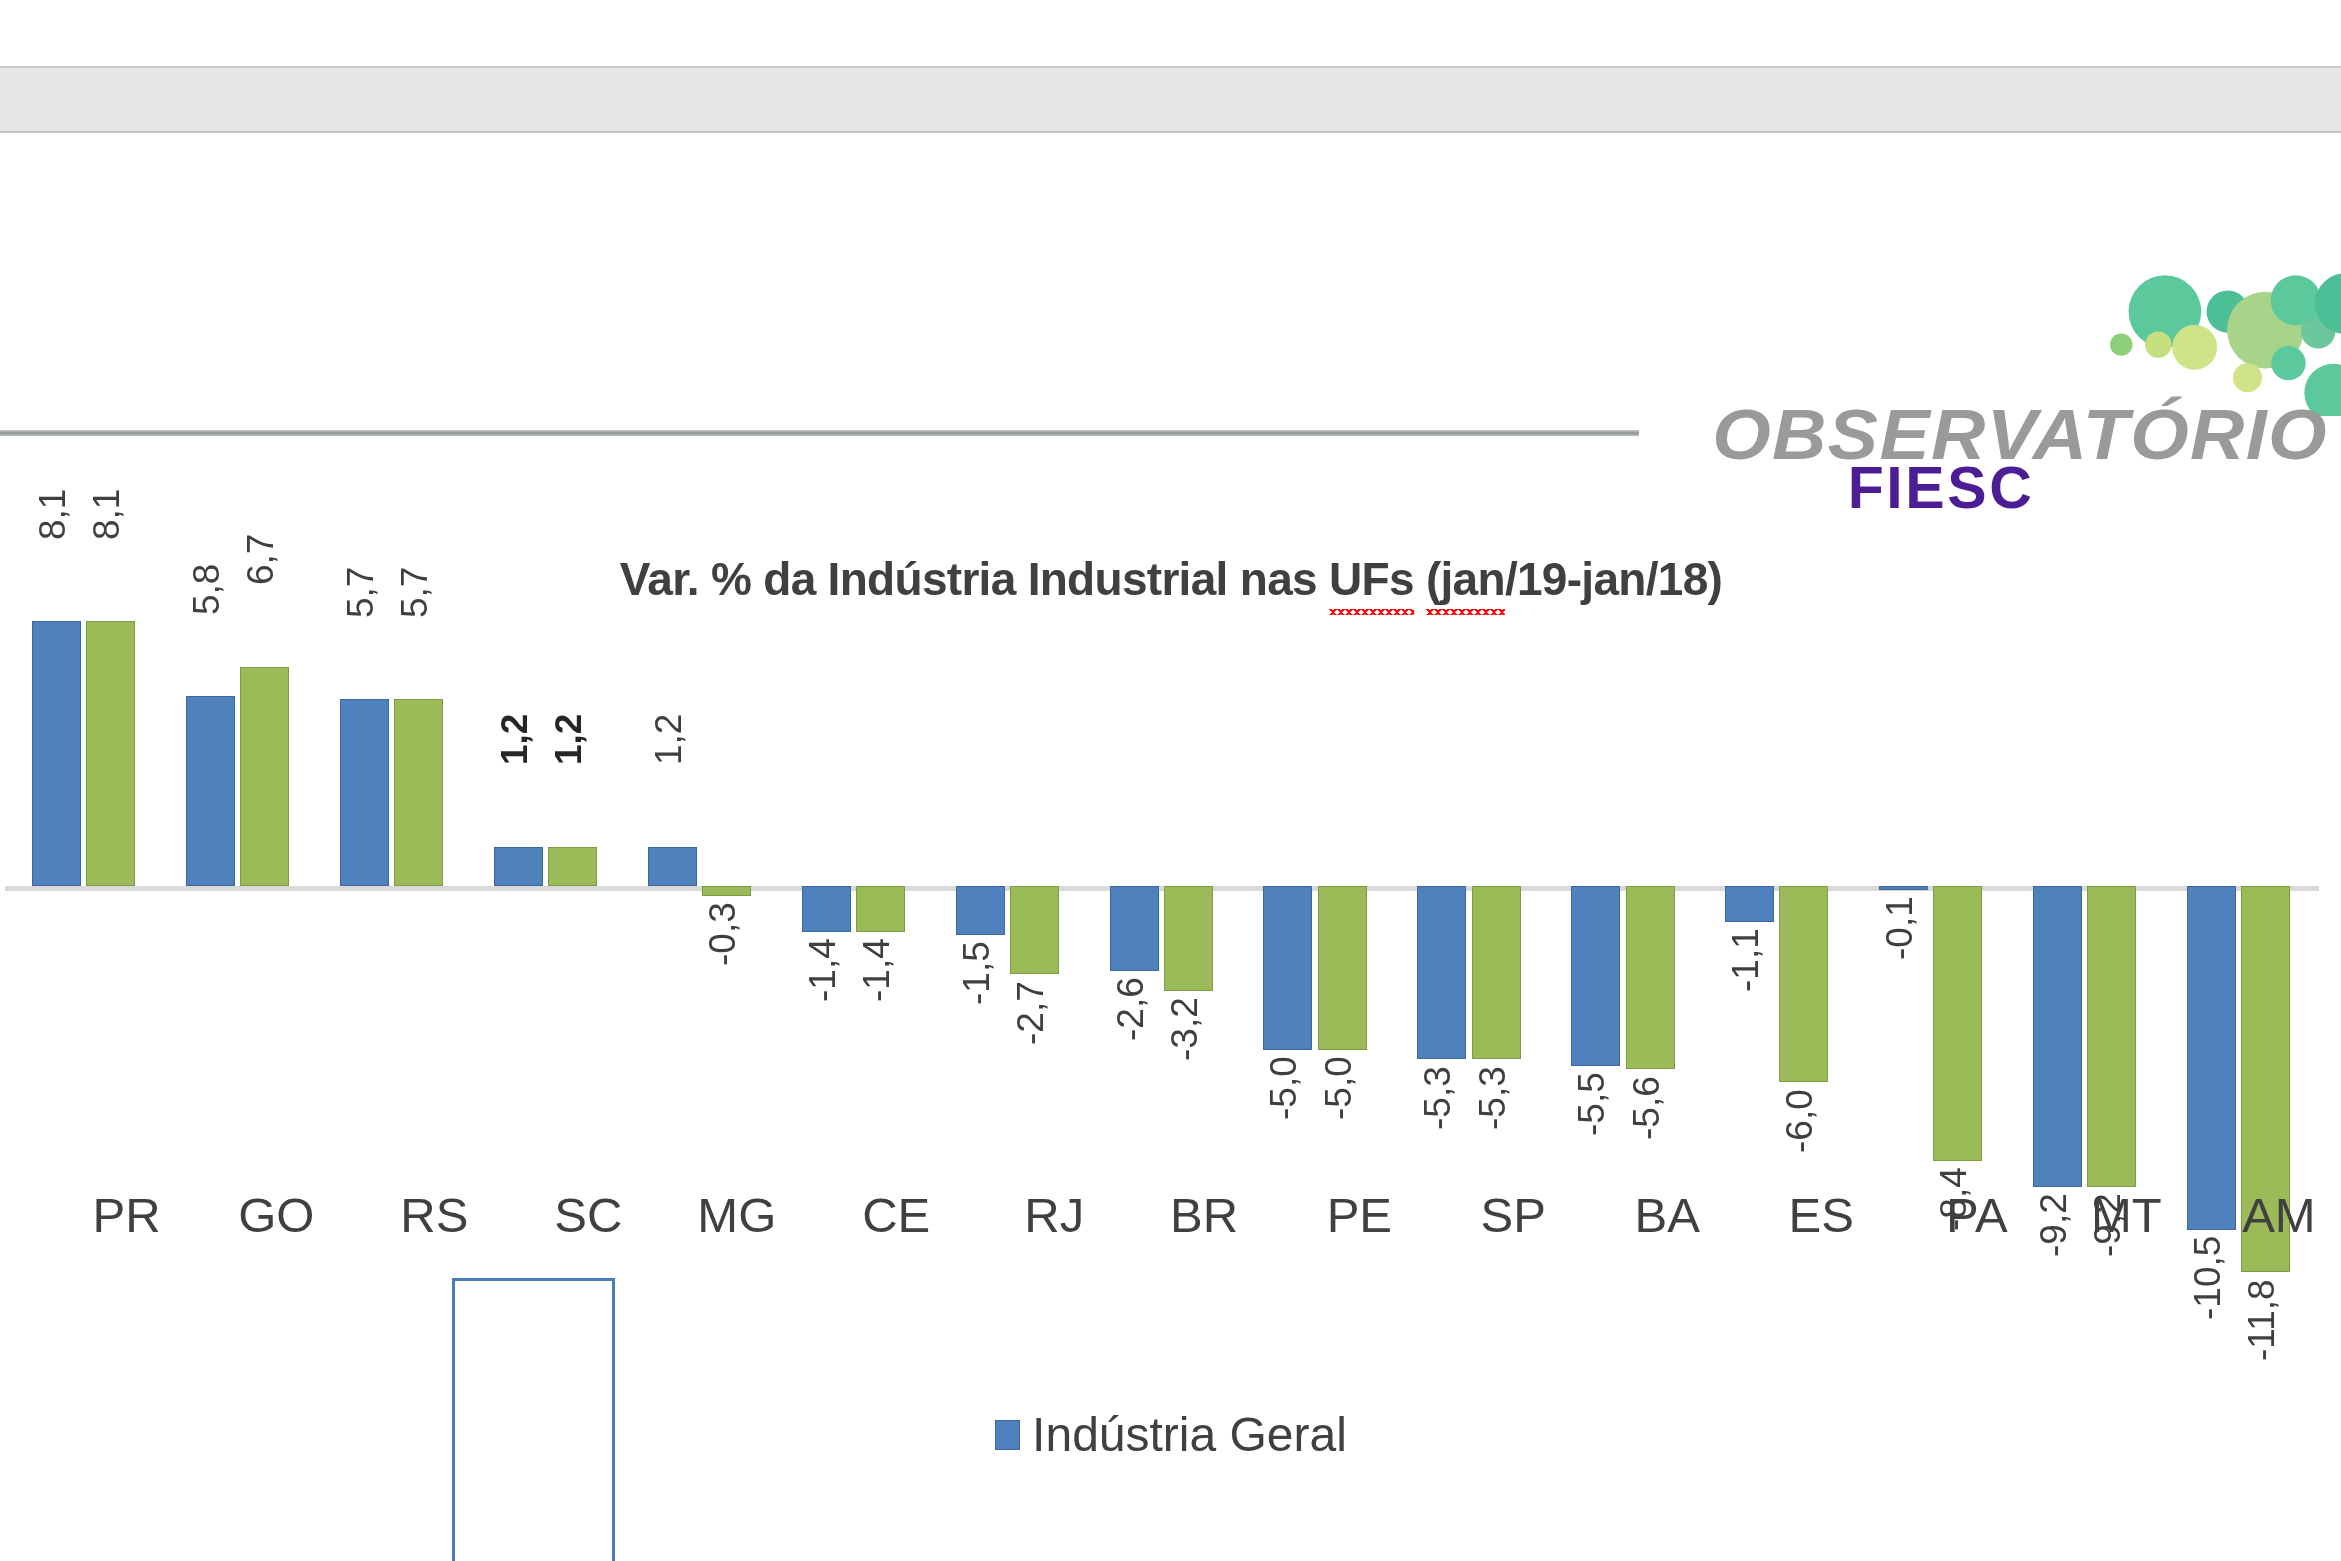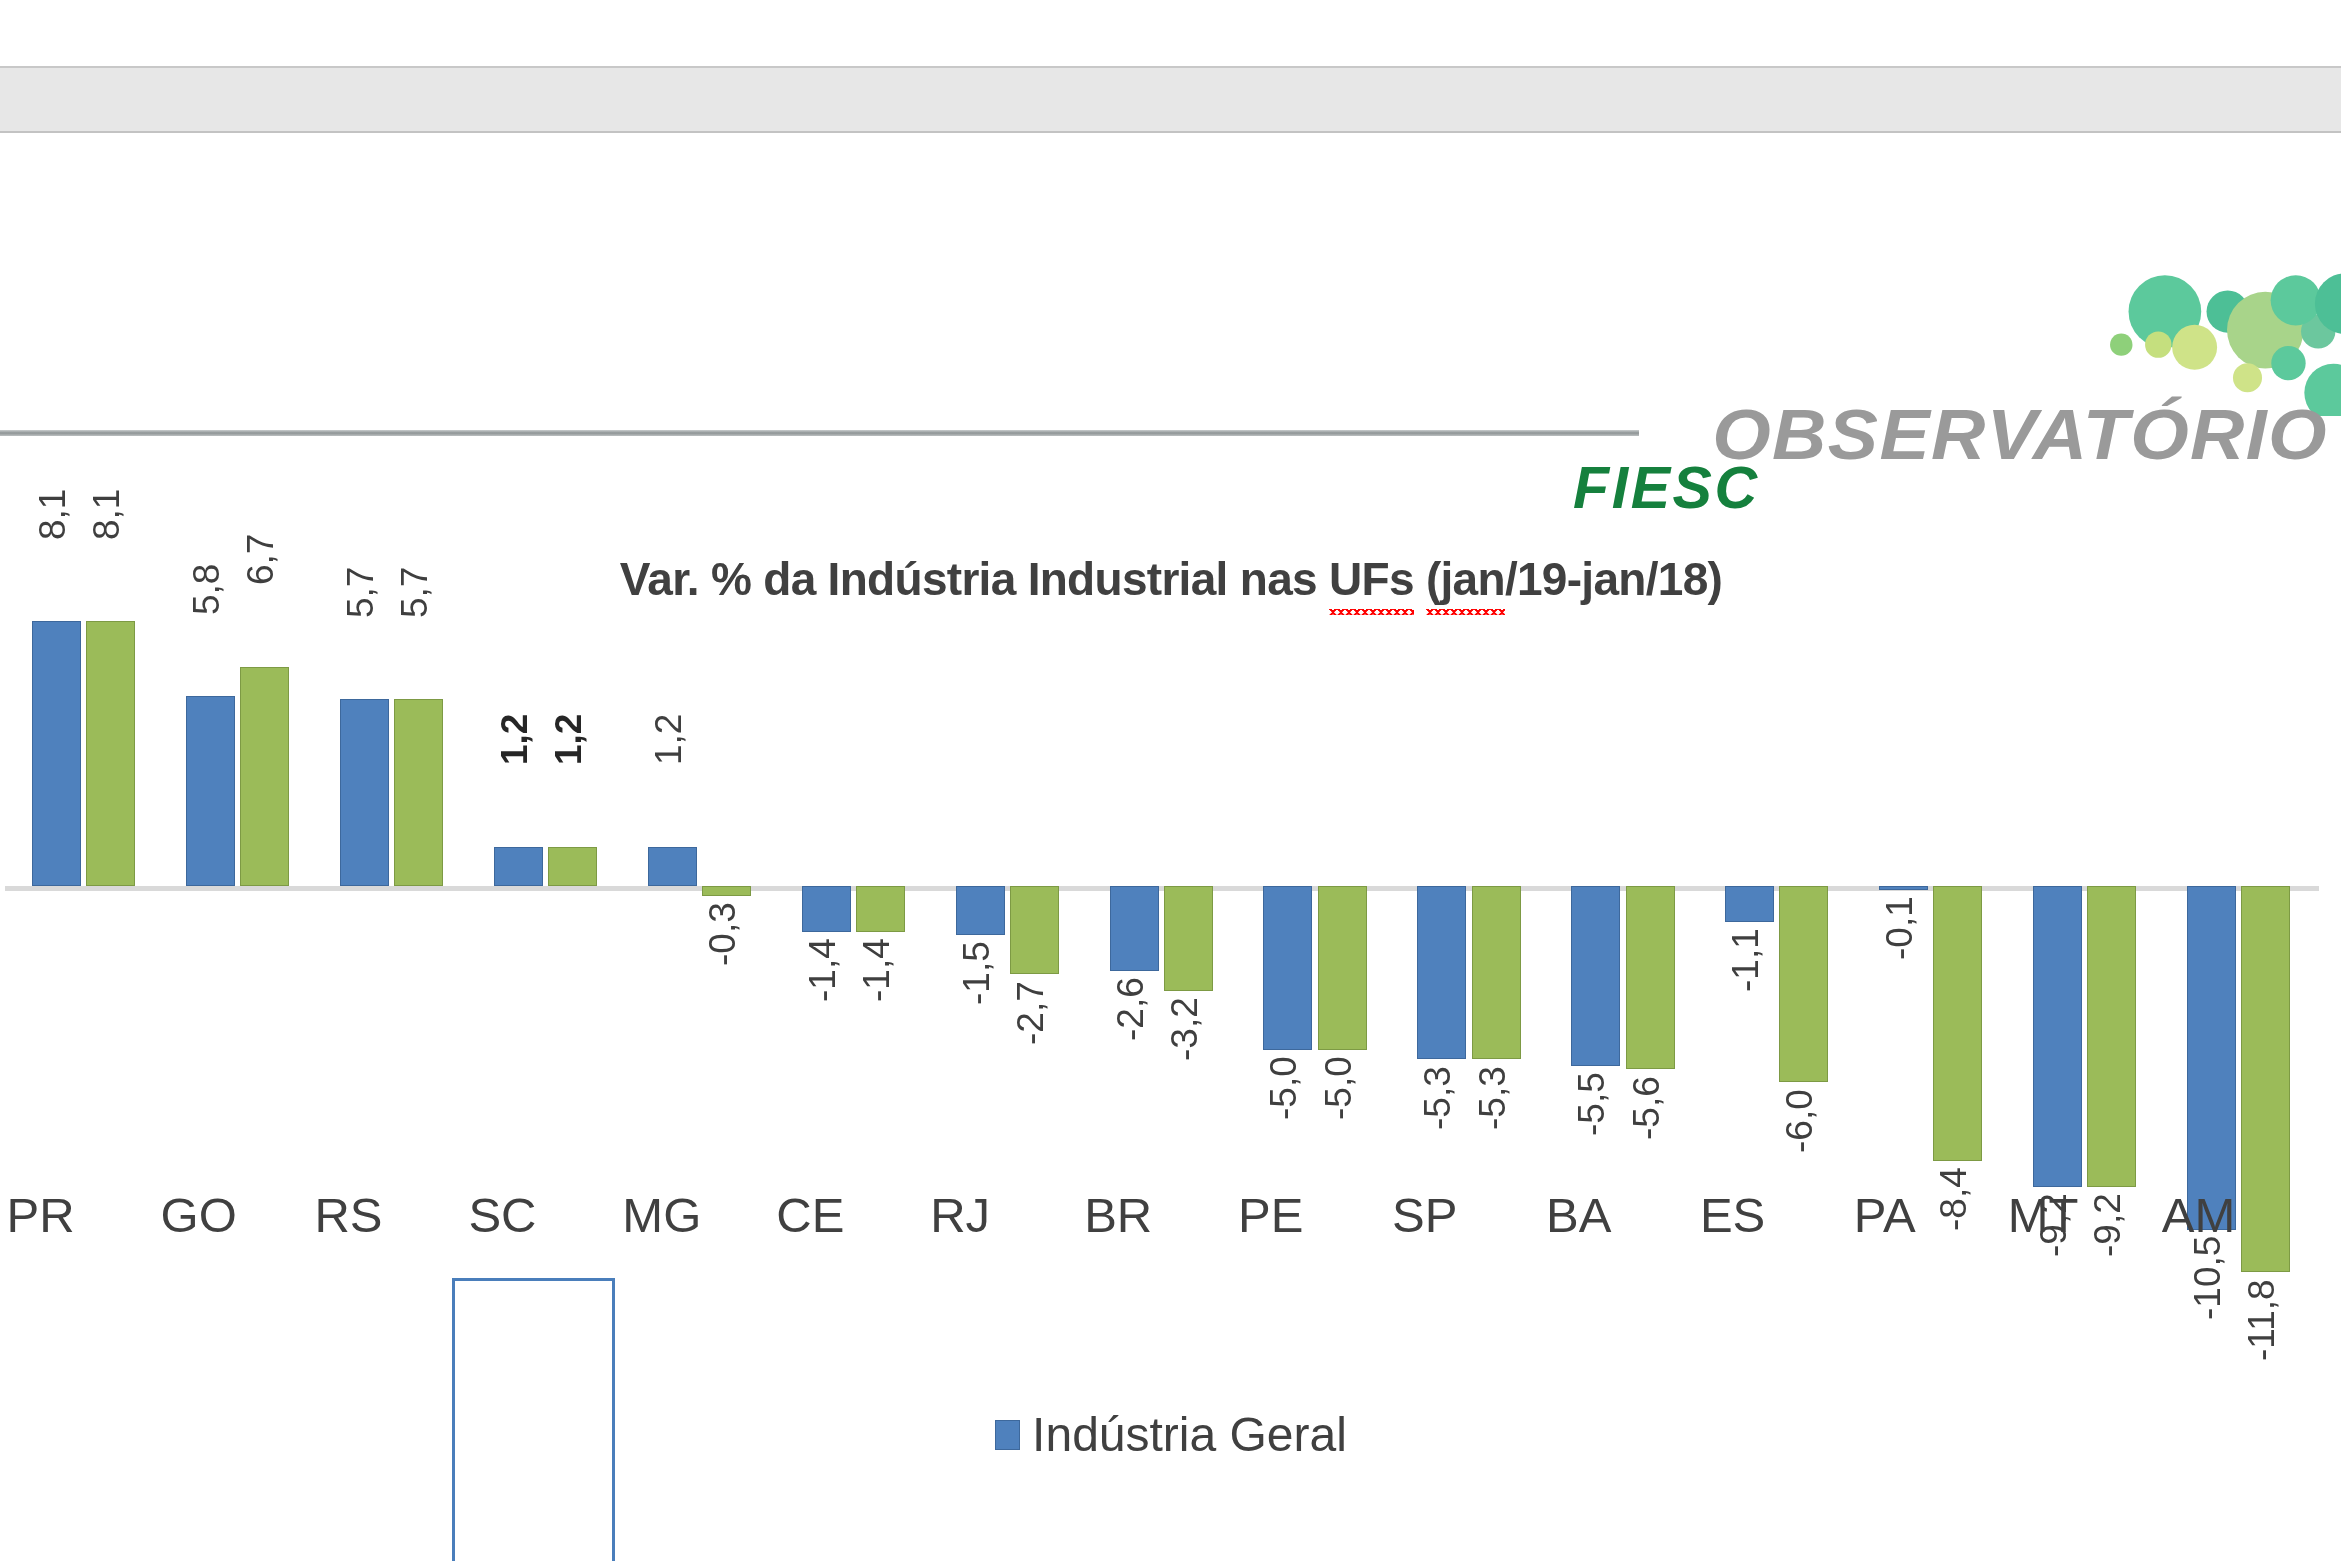--- a/index.html
+++ b/index.html
@@ -26,22 +26,22 @@
   #logo-dots{position:absolute;left:0;top:0;width:769px;height:152px;}
   #logo-word{
     position:absolute;left:0;top:139px;width:769px;height:63px;
     color:#9a9a9a;font-size:71px;font-weight:bold;font-style:italic;
     letter-spacing:1.3px;line-height:63px;text-align:right;
     padding-right:13.2px;box-sizing:border-box;
     transform:scaleX(1.06);transform-origin:right center;
   }
   #logo-sub{
     position:absolute;left:0;top:198px;width:769px;height:53px;
-    color:#15803d;font-size:59px;font-weight:bold;font-style:italic;
-    letter-spacing:2.6px;line-height:53px;text-align:left;
+    color:#4c1d95;font-size:59px;font-weight:bold;
+    letter-spacing:2.6px;line-height:53px;text-align:center;
     padding-right:33px;box-sizing:border-box;
   }
   
   #chart-title{
     position:absolute;left:0;top:552px;width:2342px;
     text-align:center;font-size:46px;font-weight:bold;color:#404040;
     letter-spacing:-0.7px;
   }
   .squiggle{
     position:relative;display:inline-block;
@@ -83,21 +83,21 @@
   .bar.green{background:#9bbb59;border:1.3px solid #7d9a44;}
   .vlabel{
     position:absolute;left:0;width:49px;
     font-size:37px;color:#3f3f3f;white-space:nowrap;
     writing-mode:vertical-rl;transform:rotate(180deg);
     display:flex;align-items:flex-start;justify-content:flex-end;
   }
   .vlabel.bold{font-weight:bold;color:#262626;}
   .cat{
     position:absolute;left:0;top:559px;width:100%;
-    text-align:left;font-size:49px;color:#404040;
+    text-align:right;font-size:49px;color:#404040;
   }
   #sc-box{
     position:absolute;left:452px;top:650px;width:157px;height:699px;
     border:3.3px solid #4a7ebb;background:transparent;pointer-events:none;
   }
   
   #legend{
     position:absolute;left:0;top:1398px;width:2342px;height:73px;
     display:flex;flex-direction:row;justify-content:center;align-items:center;
   }

